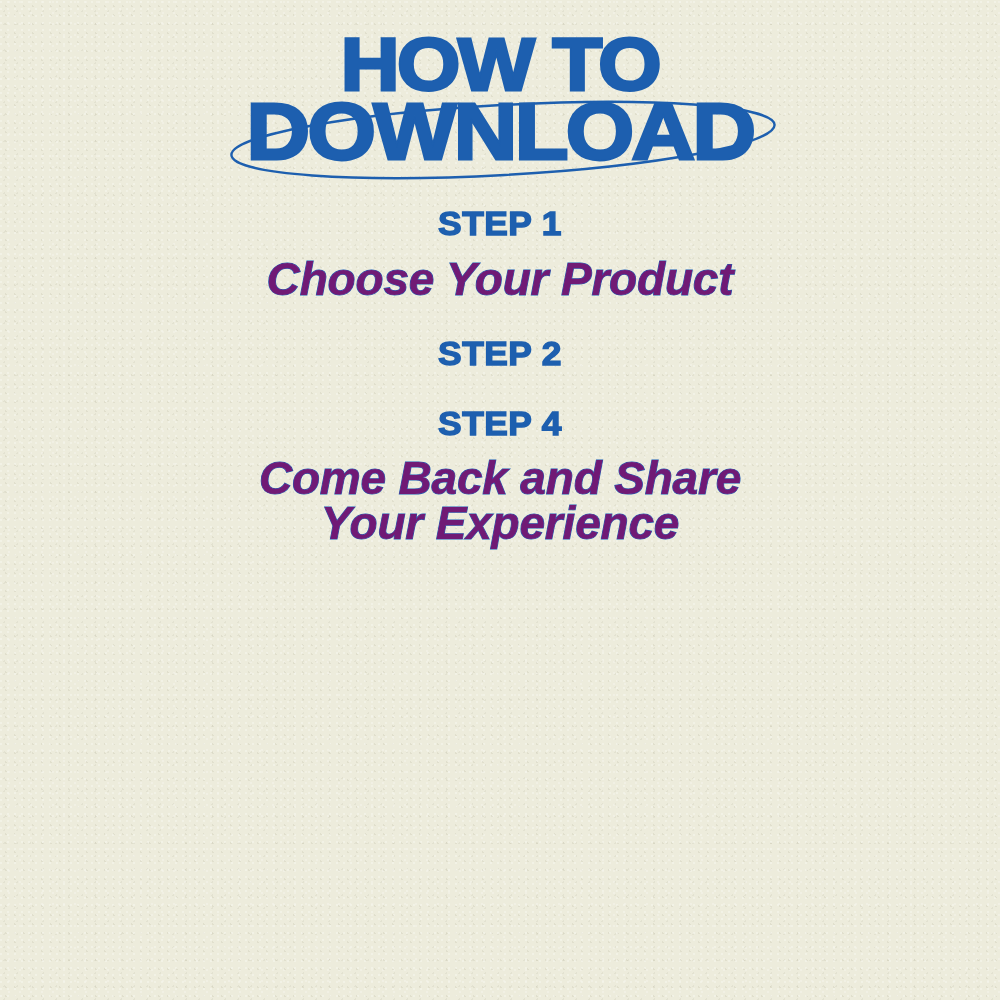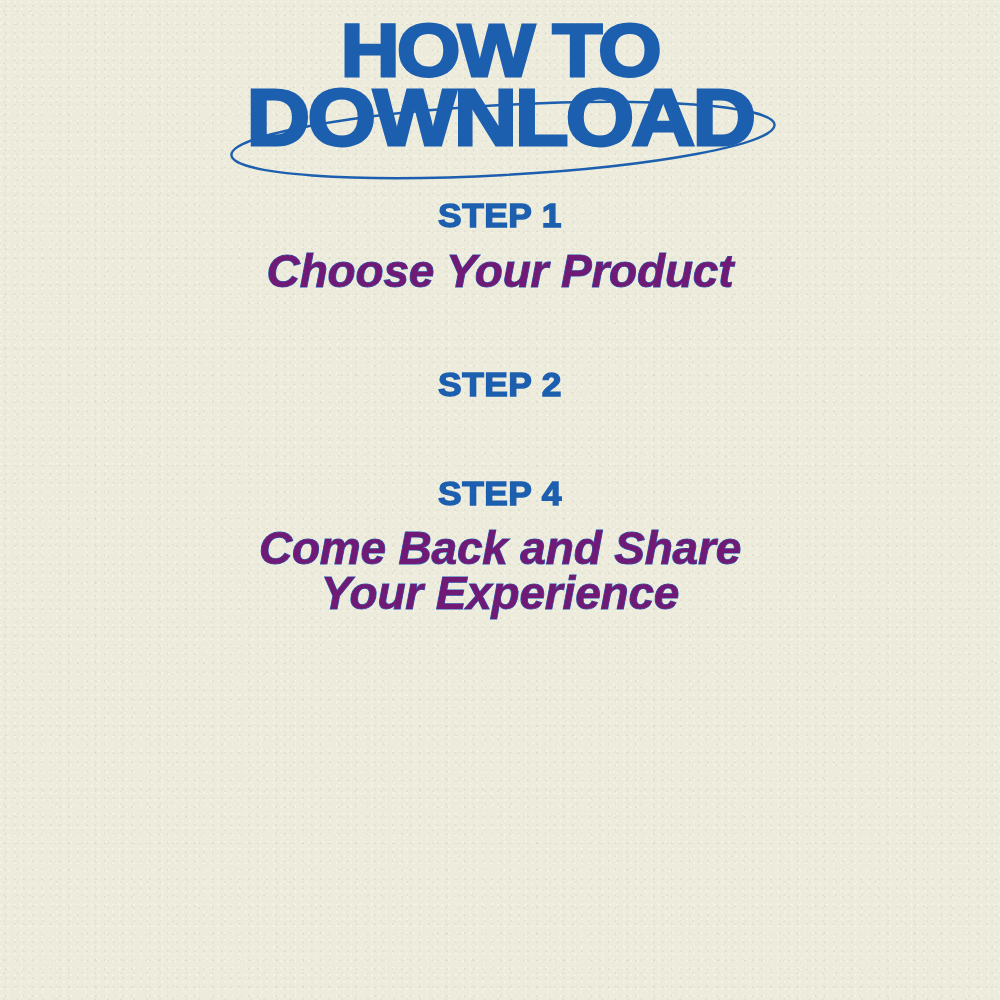--- a/index.html
+++ b/index.html
@@ -24,21 +24,21 @@
       radial-gradient(circle at 13% 27%, rgba(255,255,255,.55) 0 1px, transparent 1px),
       radial-gradient(circle at 62% 71%, rgba(150,148,120,.30) 0 1px, transparent 1px),
       radial-gradient(circle at 85% 18%, rgba(255,255,255,.45) 0 1px, transparent 1px),
       radial-gradient(circle at 34% 88%, rgba(150,148,120,.22) 0 1px, transparent 1px);
     background-size:7px 7px, 9px 9px, 11px 11px, 13px 13px;
   }
 
   
   .title-block {
     position:absolute;
-    left:0; top:20px;
+    left:0; top:34px;
     width:1000px;
     text-align:center;
   }
 
   .title-line {
     display:block;
     color:#1d5faf;
     font-family:"Liberation Sans", sans-serif;
     font-weight:bold;
     line-height:.84;
@@ -57,24 +57,24 @@
   .title-ellipse-wrap {
     position:absolute;
     left:0; top:88px;
     width:1000px; height:100px;
     z-index:1;
     pointer-events:none;
   }
   .title-ellipse-wrap svg { display:block; width:1000px; height:100px; overflow:visible; }
 
   
-  .steps { position:absolute; left:0; top:196px; width:1000px; }
+  .steps { position:absolute; left:0; top:204px; width:1000px; }
 
   .step-block { width:1000px; text-align:center; }
-  .step-block + .step-block { margin-top:70px; }
+  .step-block + .step-block { margin-top:31px; }
 
   .step-label {
     display:block;
     color:#1d5faf;
     font-weight:bold;
     font-size:34px;
     letter-spacing:.012em;
     line-height:1.12;
     transform:scaleX(1.04);
     -webkit-text-stroke:1.4px #1d5faf;

